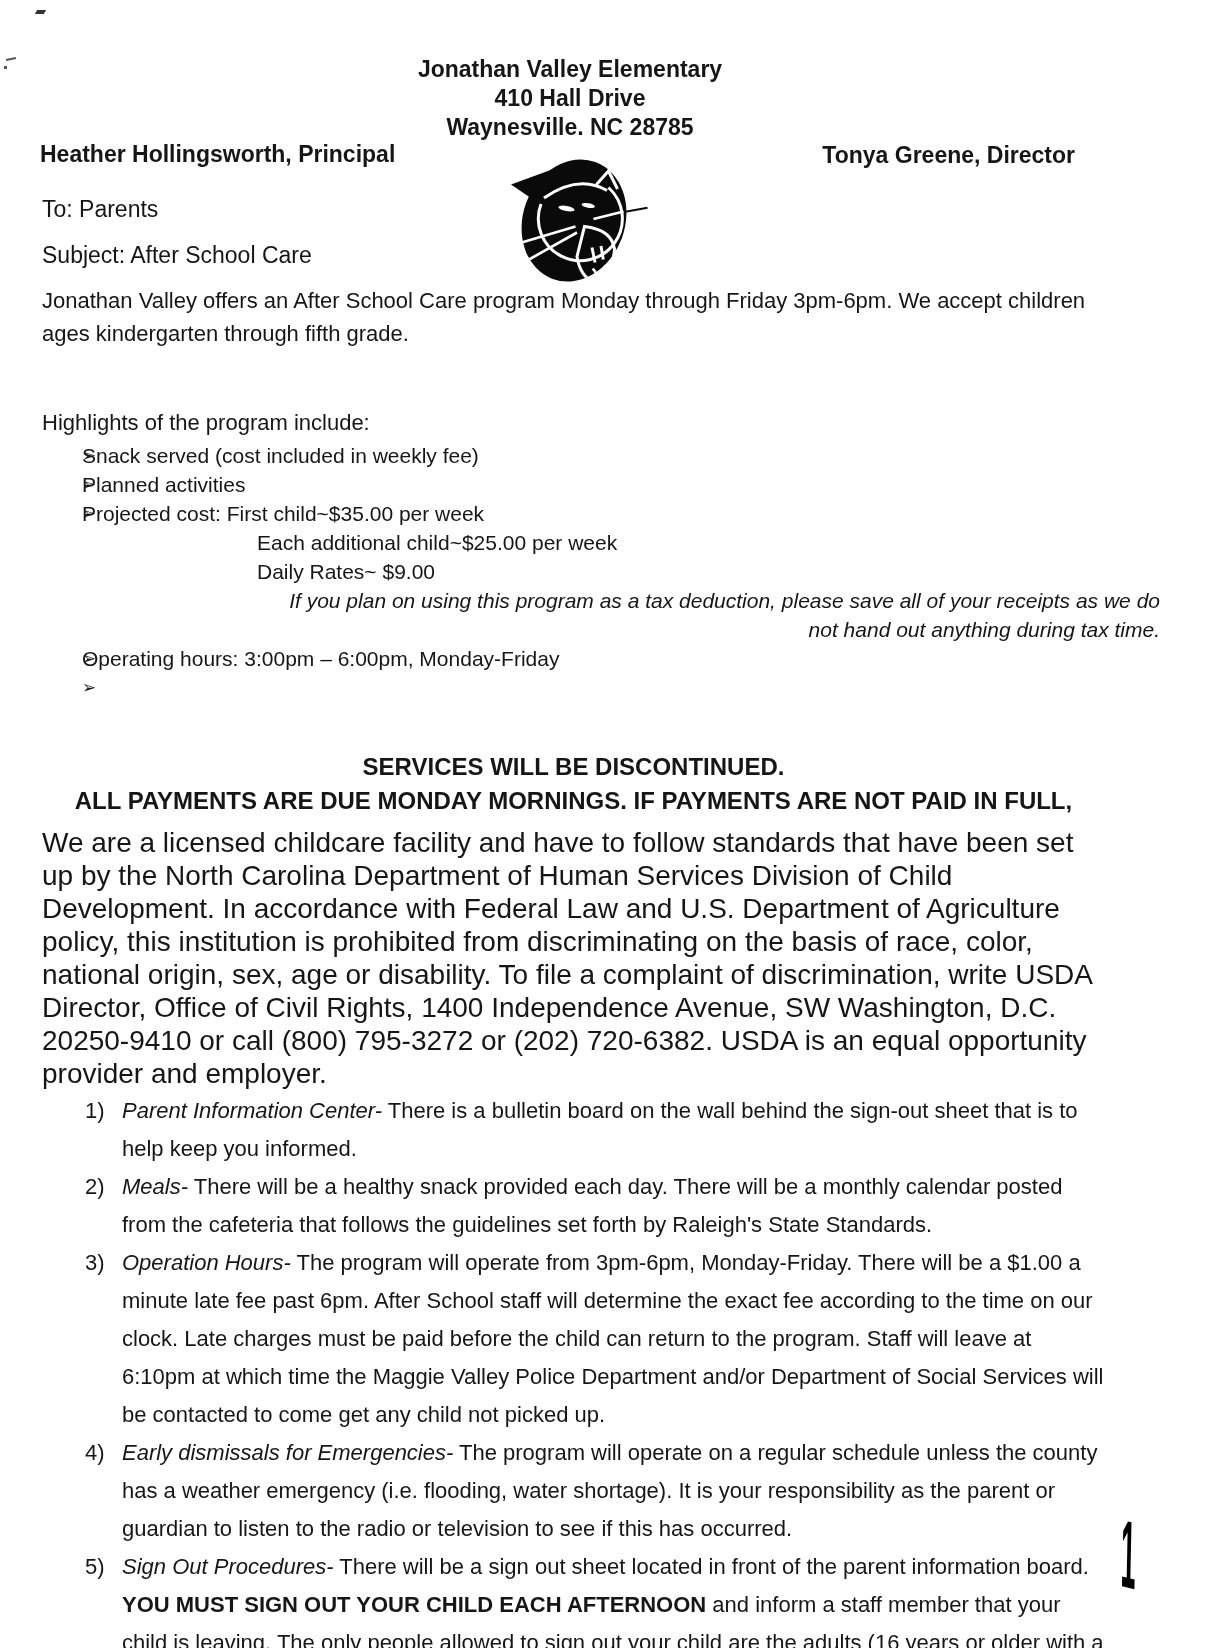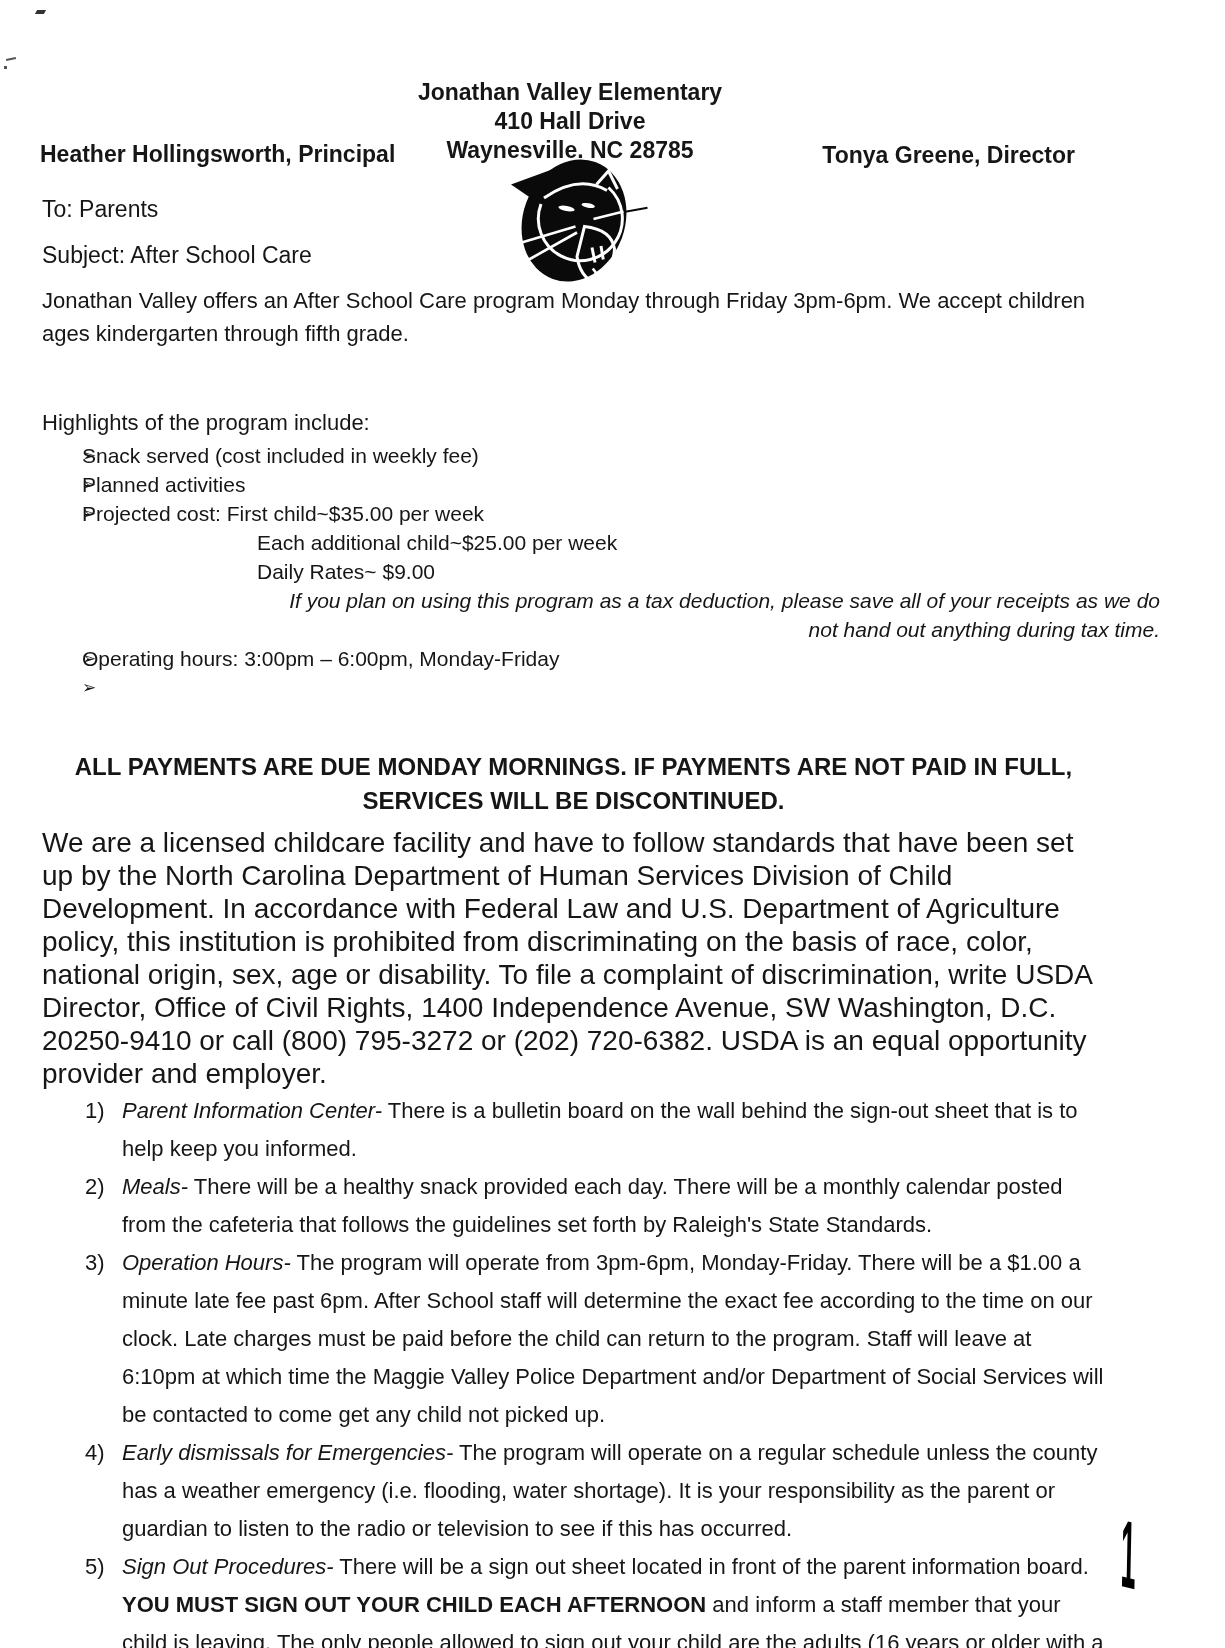--- a/index.html
+++ b/index.html
@@ -17,21 +17,20 @@
   
   .header { position: relative; height: 268px; }
   .school-block {
     position: absolute;
     top: 55px; left: 40px;
     width: 1060px;
     text-align: center;
     font-weight: bold;
     font-size: 23px;
     line-height: 29px;
-    margin-top: 23px;
   }
   .principal {
     position: absolute; top: 141px; left: 40px;
     font-weight: bold; font-size: 23px;
   }
   .director {
     position: absolute; top: 142px; right: 150px;
     font-weight: bold; font-size: 23px;
   }
   .logo {
@@ -156,22 +155,22 @@
       <div class="hl-item">
         <span class="hl-arrow">➢</span>
         <span>Operating hours: 3:00pm – 6:00pm, Monday-Friday</span>
       </div>
       <div class="hl-item">
         <span class="hl-arrow">➢</span>
       </div>
     </div>
 
     <div class="notice">
+      <div>SERVICES WILL BE DISCONTINUED.</div>
       <div>ALL PAYMENTS ARE DUE MONDAY MORNINGS. IF PAYMENTS ARE NOT PAID IN FULL,</div>
-      <div>SERVICES WILL BE DISCONTINUED.</div>
     </div>
 
 
     <p class="policies-intro">We are a licensed childcare facility and have to follow standards that have been set up by the North Carolina Department of Human Services Division of Child Development. In accordance with Federal Law and U.S. Department of Agriculture policy, this institution is prohibited from discriminating on the basis of race, color, national origin, sex, age or disability. To file a complaint of discrimination, write USDA Director, Office of Civil Rights, 1400 Independence Avenue, SW Washington, D.C. 20250-9410 or call (800) 795-3272 or (202) 720-6382. USDA is an equal opportunity provider and employer.</p>
 
     <div class="p-list">
 
       <div class="p-item">
         <span class="p-num">1)</span>
         <div class="p-body"><span class="p-lead">Parent Information Center-</span><span> There is a bulletin board on the wall behind the sign-out sheet that is to help keep you informed.</span></div>

